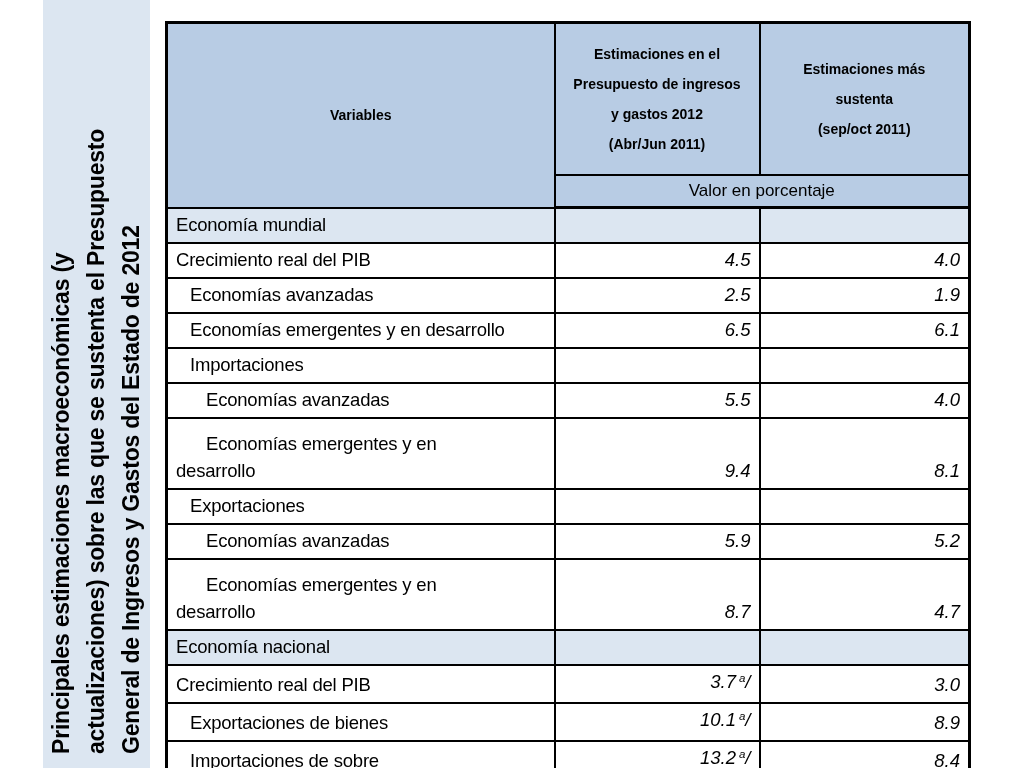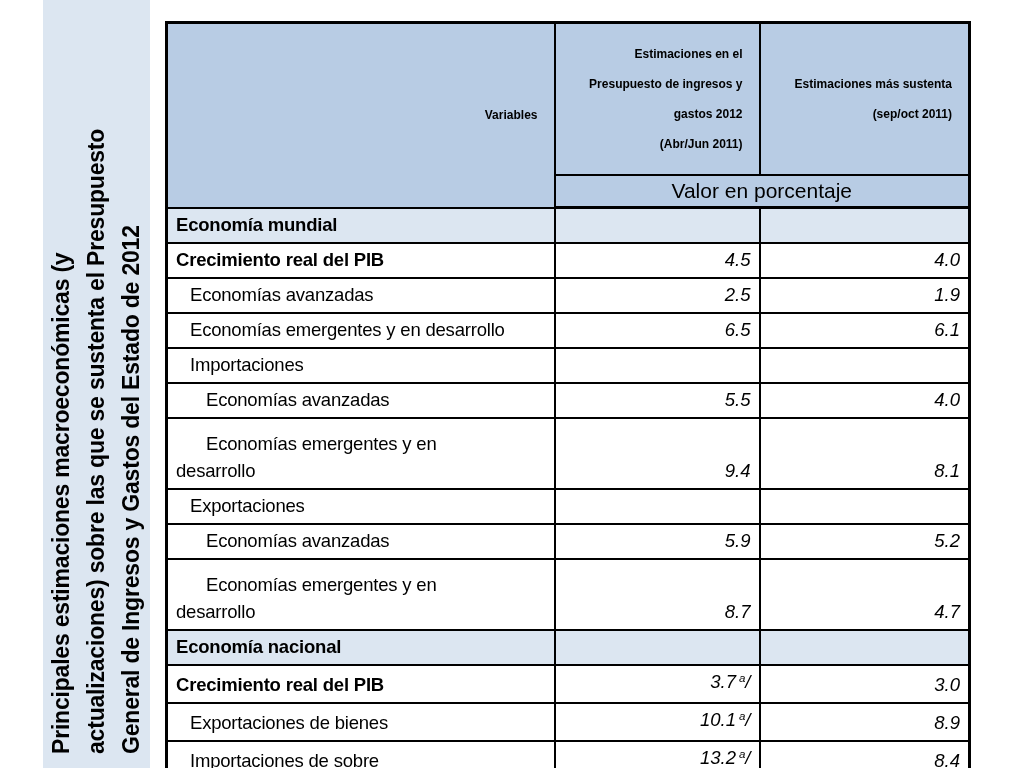--- a/index.html
+++ b/index.html
@@ -52,49 +52,49 @@
   .w2 { width: 205px; }
   .w3 { width: 210px; }
   table.est th, table.est td {
     border: 2px solid var(--border, #000);
     overflow: hidden;
     box-sizing: border-box;
   }
   thead th {
     background: var(--header-bg, #b8cce4);
     font-weight: bold;
-    font-size: 12px;
+    font-size: 14px;
     line-height: 30px;
-    text-align: right;
+    text-align: center;
     vertical-align: middle;
     padding: 2px 16px;
   }
   tr.hdr { height: 152px; }
   tr.valor-row th {
     background: var(--header-bg, #b8cce4);
     font-weight: normal;
-    font-size: 21px;
+    font-size: 17px;
     text-align: center;
     vertical-align: middle;
     height: 33px;
     border-bottom: 3px solid var(--border, #000);
     padding: 0 6px;
   }
   tbody td {
     font-size: 18.5px;
     vertical-align: bottom;
     padding: 2px 8px 4px 8px;
     line-height: 27px;
   }
   tbody tr { height: 31px; }
   tr.row-section { height: 30px; }
   tr.row-section td { background: var(--section-bg, #dce6f1); }
   tr.row-tall { height: 71px; }
   .c1 { text-align: left; letter-spacing: -0.2px; }
-  .row-section .c1, .row-bold .c1 { font-weight: bold; }
+  .row-section .c1, .row-bold .c1 { font-weight: normal; }
   .row-l1 .c1 { text-indent: 14px; }
   .row-l2 .c1 { text-indent: 30px; }
   .num { text-align: right; font-style: italic; }
   .fn-sup {
     font-size: 11.5px;
     position: relative;
     top: -6px;
     margin-left: 3px;
   }
 </style>

